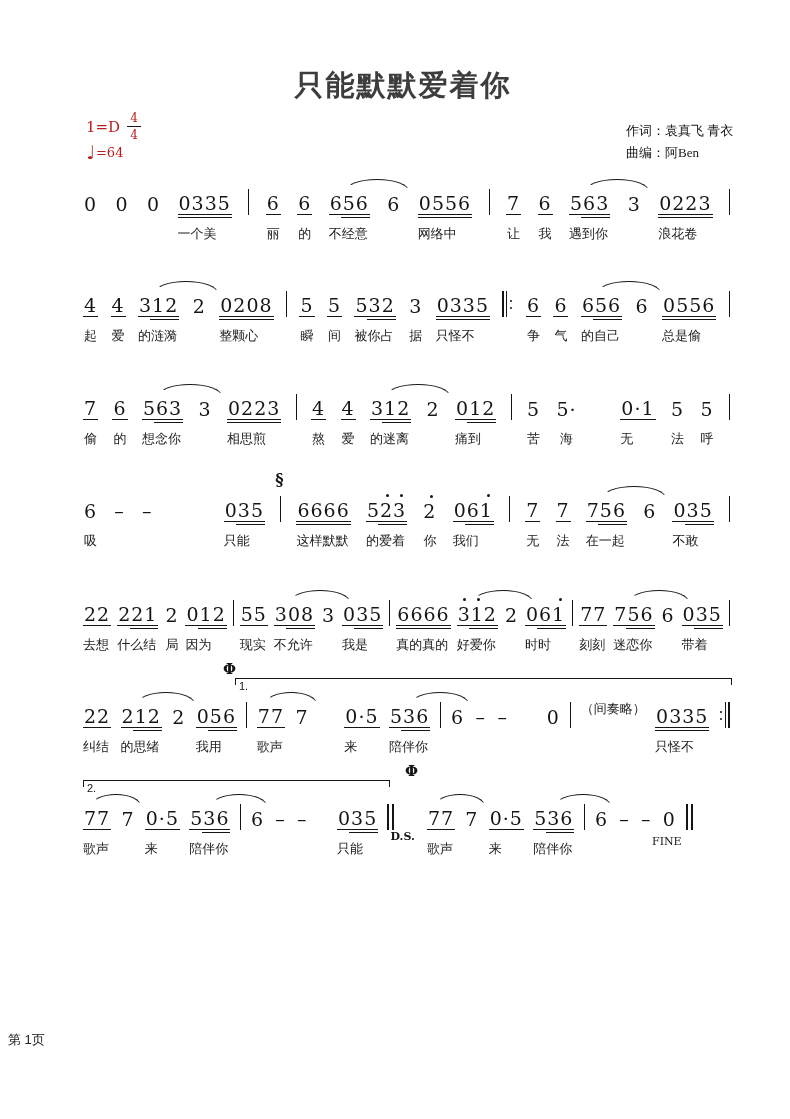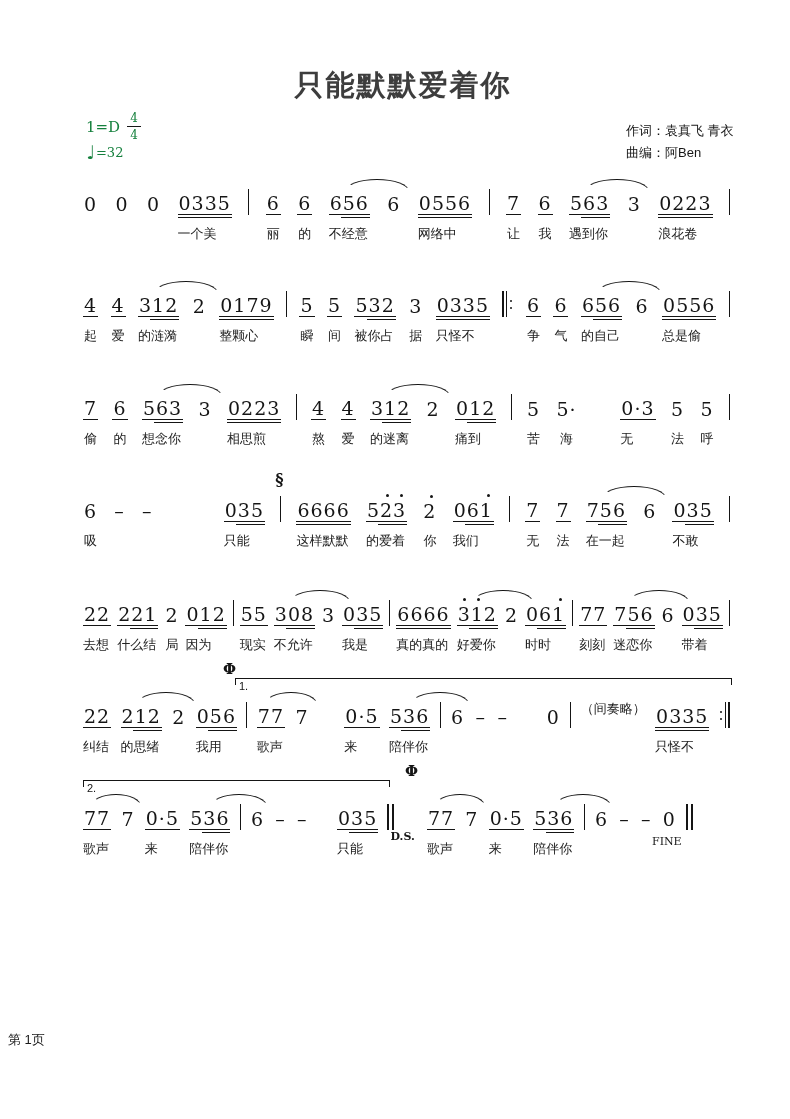--- a/index.html
+++ b/index.html
@@ -2,29 +2,29 @@
 <html><head>
 <meta charset="utf-8">
 <style>
   html,body{margin:0;padding:0;background:#ffffff;}
   #page{position:relative;width:790px;height:1046px;background:#ffffff;overflow:hidden;
         font-family:"Liberation Sans",sans-serif;color:#1a1a1a;margin-left:8px;}
   .title{position:absolute;top:66px;left:0;width:100%;text-align:center;
          font-family:"DejaVu Serif",serif;font-weight:bold;font-size:29px;
          letter-spacing:2px;color:#3d3d3d;}
   
-  .keyblock{position:absolute;left:78px;top:112px;color:#15803d;}
+  .keyblock{position:absolute;left:78px;top:112px;color:#b91c1c;}
   .keyline{display:flex;align-items:center;gap:7px;font-family:"DejaVu Serif",serif;font-size:15px;}
   .frac{display:inline-flex;flex-direction:column;align-items:center;line-height:1;
         font-size:12px;font-family:"DejaVu Serif",serif;}
   .frac .num{border-bottom:1px solid #161616;padding:0 3px 2px;}
   .frac .den{padding-top:2px;}
   .tempo{display:flex;align-items:center;margin-top:2px;font-size:13px;font-family:"DejaVu Serif",serif;}
   .tempo .glyph{font-size:19px;line-height:18px;margin-right:1px;}
-  .credits{position:absolute;left:618px;top:120px;font-size:13px;line-height:22px;color:#161616;}
+  .credits{position:absolute;left:618px;top:120px;font-size:13px;line-height:22px;color:#161616;font-family:Liberation Serif, serif;}
   
   .line{position:absolute;}
   .notes{display:flex;justify-content:space-between;align-items:flex-end;height:32px;}
   .tok{position:relative;display:inline-block;}
   .note{display:inline-block;font-family:"DejaVu Serif",serif;font-size:19px;line-height:22px;
         letter-spacing:1px;color:#151515;padding:0 1px;white-space:nowrap;}
   .u1 > .note{border-bottom:1px solid #151515;}
   .u2line{position:absolute;height:1px;background:#151515;bottom:-3px;}
   .lyr{position:absolute;top:calc(100% + 10px);left:0;white-space:nowrap;
        font-size:13px;color:#222222;}
@@ -68,21 +68,21 @@
   <div class="keyblock">
     <div class="keyline">
       <span>1=D</span>
       <span class="frac">
         <span class="num">4</span>
         <span class="den">4</span>
       </span>
     </div>
     <div class="tempo">
       <span class="glyph">♩</span>
-      <span>=32</span>
+      <span>=64</span>
     </div>
   </div>
 
   <div class="credits">
     <div>作词：袁真飞 青衣</div>
     <div>曲编：阿Ben</div>
   </div>
 
   <div>
       <div class="line" style="top: 183px; left: 75px; width: 647px;">
@@ -117,21 +117,21 @@
             </div>
           </div>
         </div>
       </div>
       <div class="line" style="top: 285px; left: 75px; width: 647px;">
         <div class="notes">
           <div class="tok u1"><div class="note">4</div><div class="lyr center">起</div></div>
           <div class="tok u1"><div class="note">4</div><div class="lyr center">爱</div></div>
           <div class="tok u1"><div class="note">312</div><div class="u2line" style="left: 30%; width: 70%;"></div><div class="slur" style="left: 16px; width: 62px;"></div><div class="lyr">的涟漪</div></div>
           <div class="tok"><div class="note">2</div></div>
-          <div class="tok u1"><div class="note">0179</div><div class="u2line" style="left: 0%; width: 100%;"></div><div class="lyr">整颗心</div></div>
+          <div class="tok u1"><div class="note">0208</div><div class="u2line" style="left: 0%; width: 100%;"></div><div class="lyr">整颗心</div></div>
           <div class="tok">
             <div class="bgrp">
               <div class="bl1"></div>
             </div>
           </div>
           <div class="tok u1"><div class="note">5</div><div class="lyr center">瞬</div></div>
           <div class="tok u1"><div class="note">5</div><div class="lyr center">间</div></div>
           <div class="tok u1"><div class="note">532</div><div class="u2line" style="left: 30%; width: 70%;"></div><div class="lyr">被你占</div></div>
           <div class="tok"><div class="note">3</div><div class="lyr center">据</div></div>
           <div class="tok u1"><div class="note">0335</div><div class="u2line" style="left: 0%; width: 100%;"></div><div class="lyr">只怪不</div></div>
@@ -177,21 +177,21 @@
           <div class="tok"><div class="note">2</div></div>
           <div class="tok u1"><div class="note">012</div><div class="u2line" style="left: 30%; width: 70%;"></div><div class="lyr">痛到</div></div>
           <div class="tok">
             <div class="bgrp">
               <div class="bl1"></div>
             </div>
           </div>
           <div class="tok"><div class="note">5</div><div class="lyr center">苦</div></div>
           <div class="tok"><div class="note">5·</div><div class="lyr center">海</div></div>
           <div class="sp" style="width: 14px;"></div>
-          <div class="tok u1"><div class="note">0·3</div><div class="lyr">无</div></div>
+          <div class="tok u1"><div class="note">0·1</div><div class="lyr">无</div></div>
           <div class="tok"><div class="note">5</div><div class="lyr center">法</div></div>
           <div class="tok"><div class="note">5</div><div class="lyr center">呼</div></div>
           <div class="tok">
             <div class="bgrp">
               <div class="bl1"></div>
             </div>
           </div>
         </div>
       </div>
       <div class="line" style="top: 490px; left: 75px; width: 647px;">

